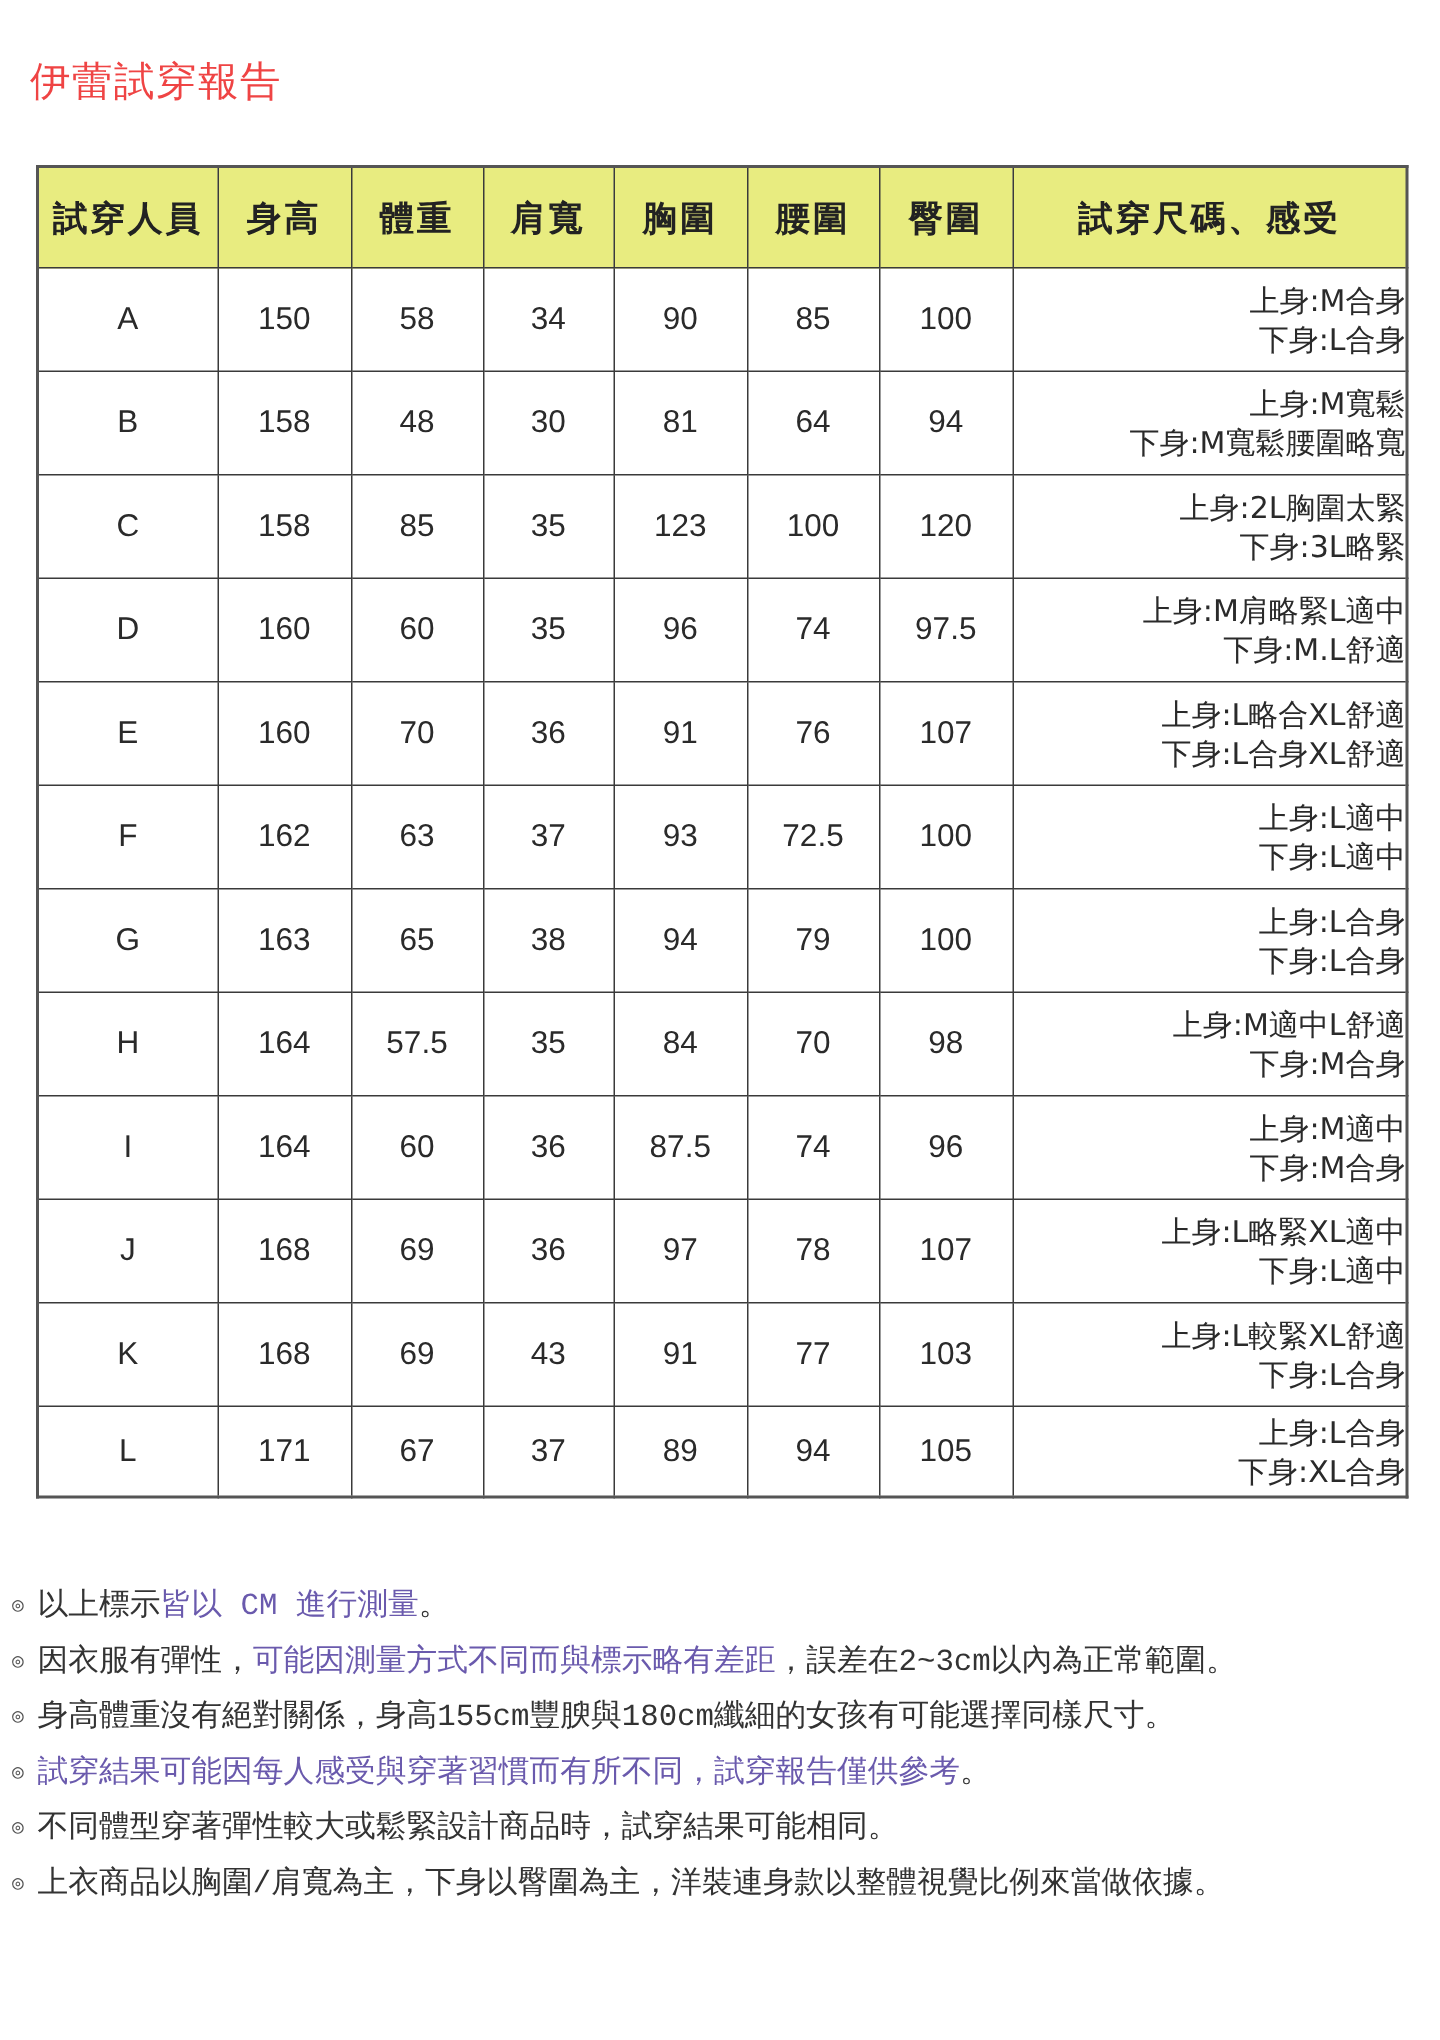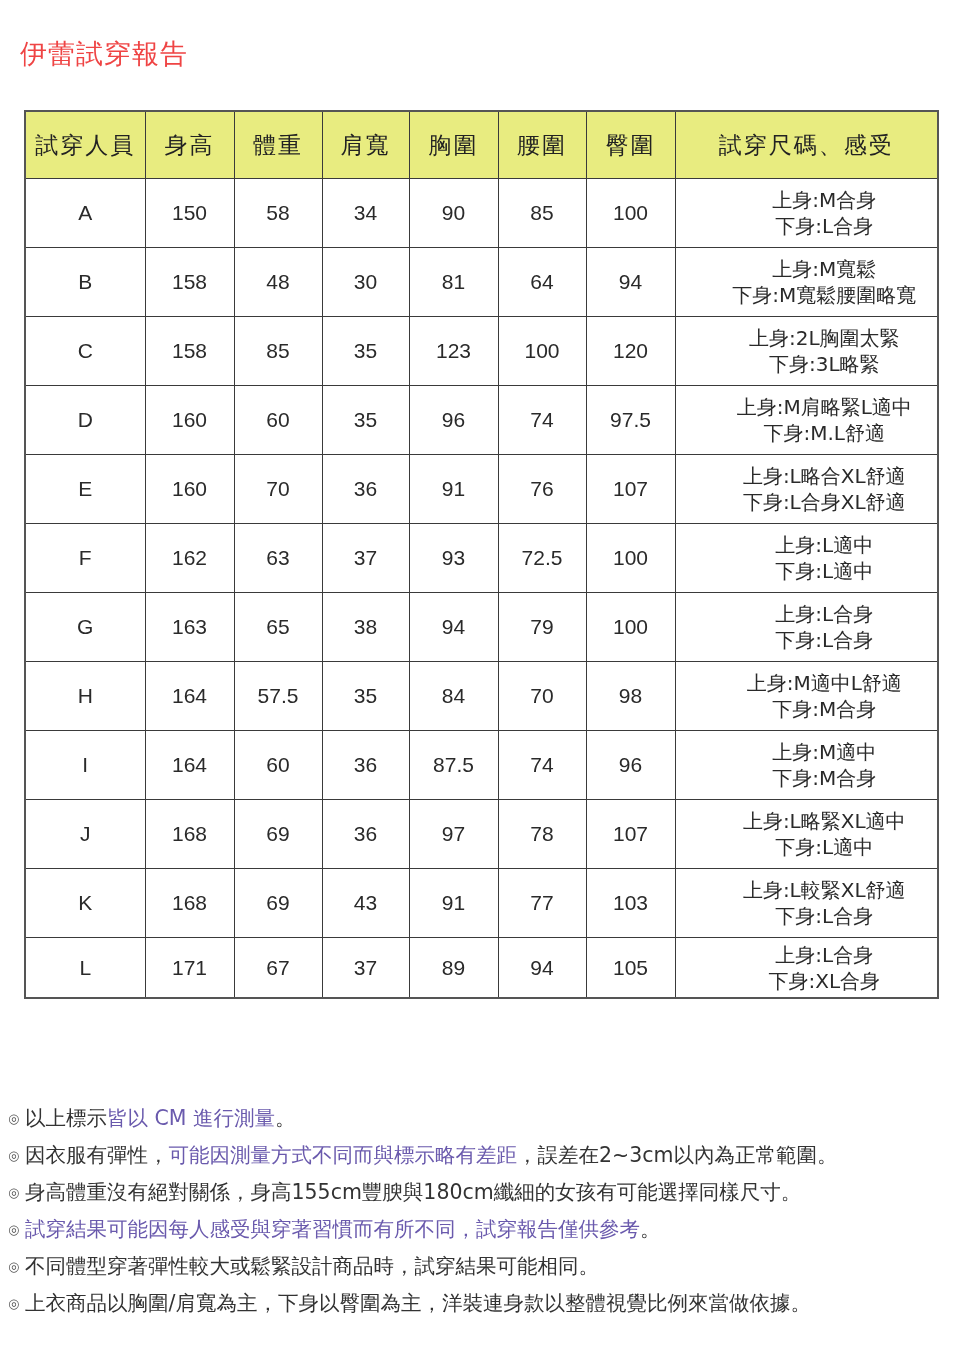--- a/index.html
+++ b/index.html
@@ -17,34 +17,34 @@
       width: 913px; border-collapse: collapse;
       border: 2px solid #555;
       table-layout: fixed;
     }
     table.report th, table.report td {
       border: 1.5px solid #3a3a3a;
       padding: 0; text-align: center; vertical-align: middle;
     }
     table.report thead th {
       background: #e8ec80; height: 66px;
-      font-size: 23px; font-weight: normal; color: #222; letter-spacing: 2px;
+      font-size: 23px; font-weight: bold; color: #222; letter-spacing: 2px;
     }
     table.report tbody td {
       height: 68px; font-size: 21px; color: #2a2a2a;
       font-family: "Liberation Sans", "DejaVu Sans", sans-serif;
     }
     table.report tbody tr.last td { height: 59px; }
     table.report td.feel {
-      text-align: center; padding-left: 36px; font-size: 20px; line-height: 26px;
+      text-align: right; padding-left: 36px; font-size: 20px; line-height: 26px;
       font-family: "DejaVu Sans", sans-serif; color: #2a2a2a;
     }
     .feel .line { display: block; white-space: nowrap; }
     .notes {
-      position: absolute; left: 8px; top: 1100px; width: 950px;
+      position: absolute; left: 8px; top: 1052px; width: 950px; font-family: Liberation Mono, monospace;
     }
     .note {
       height: 37px; line-height: 37px; font-size: 20.5px; color: #333;
       white-space: nowrap;
     }
     .bullet { font-size: 13px; color: #555; display: inline-block; width: 17px; vertical-align: 2px; }
     .hl { color: #6a5aad; }
   </style>
 </head>
 <body>

